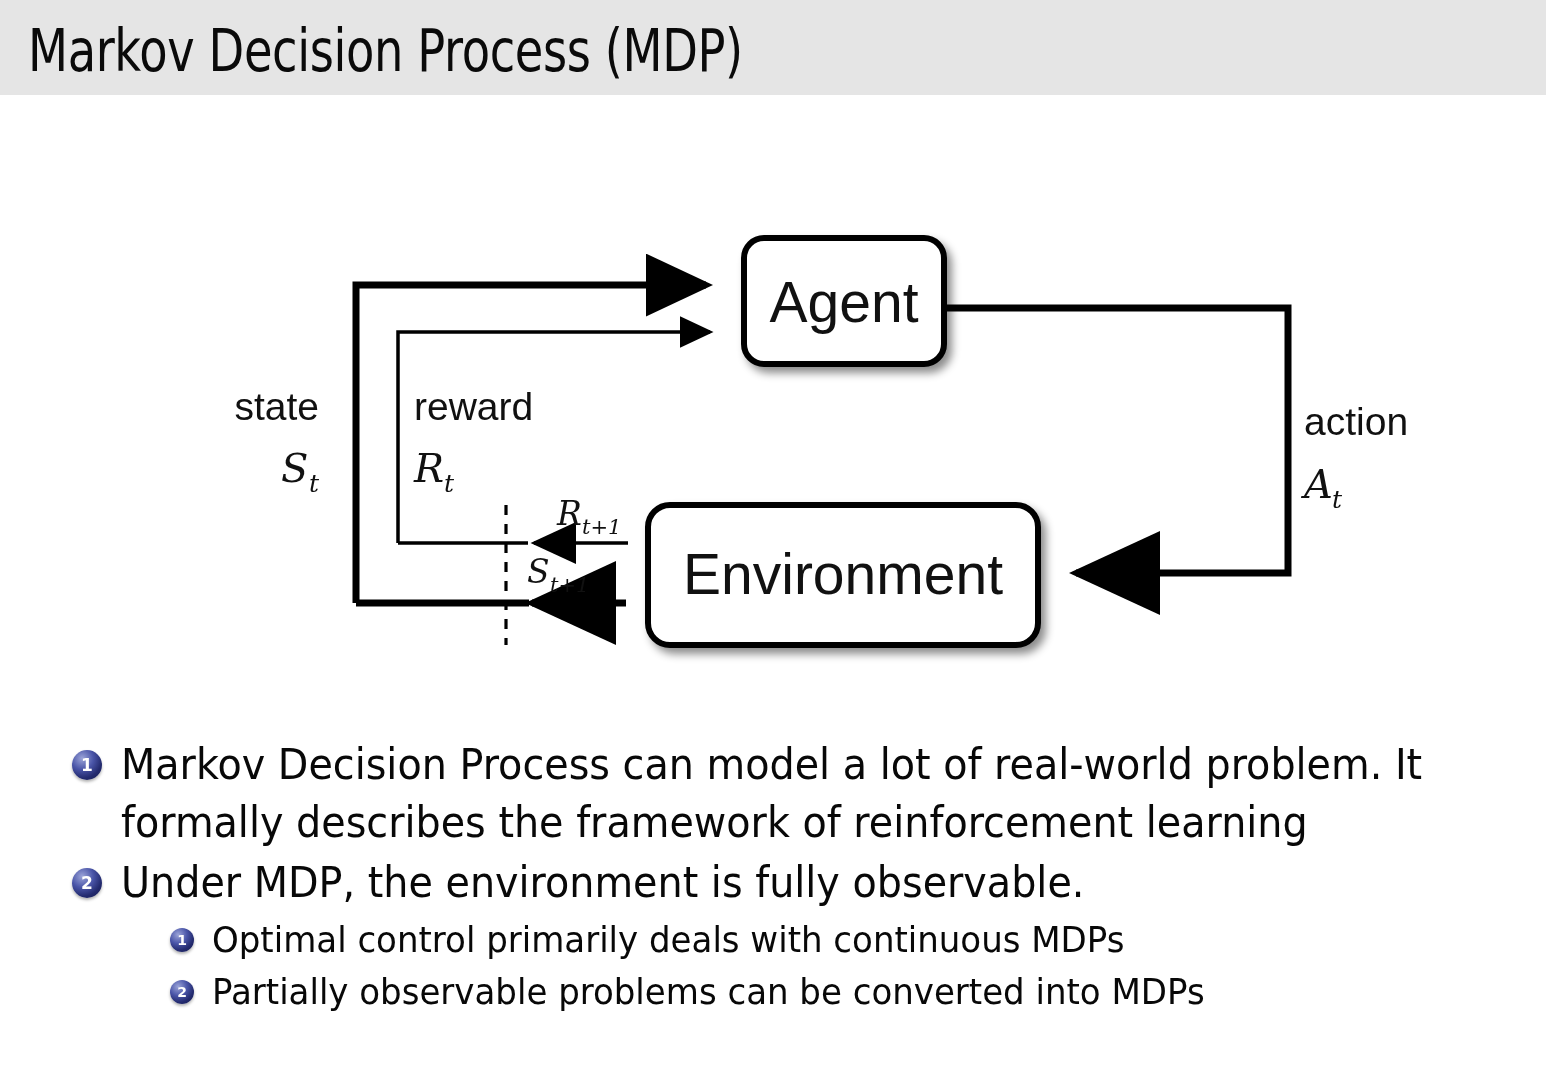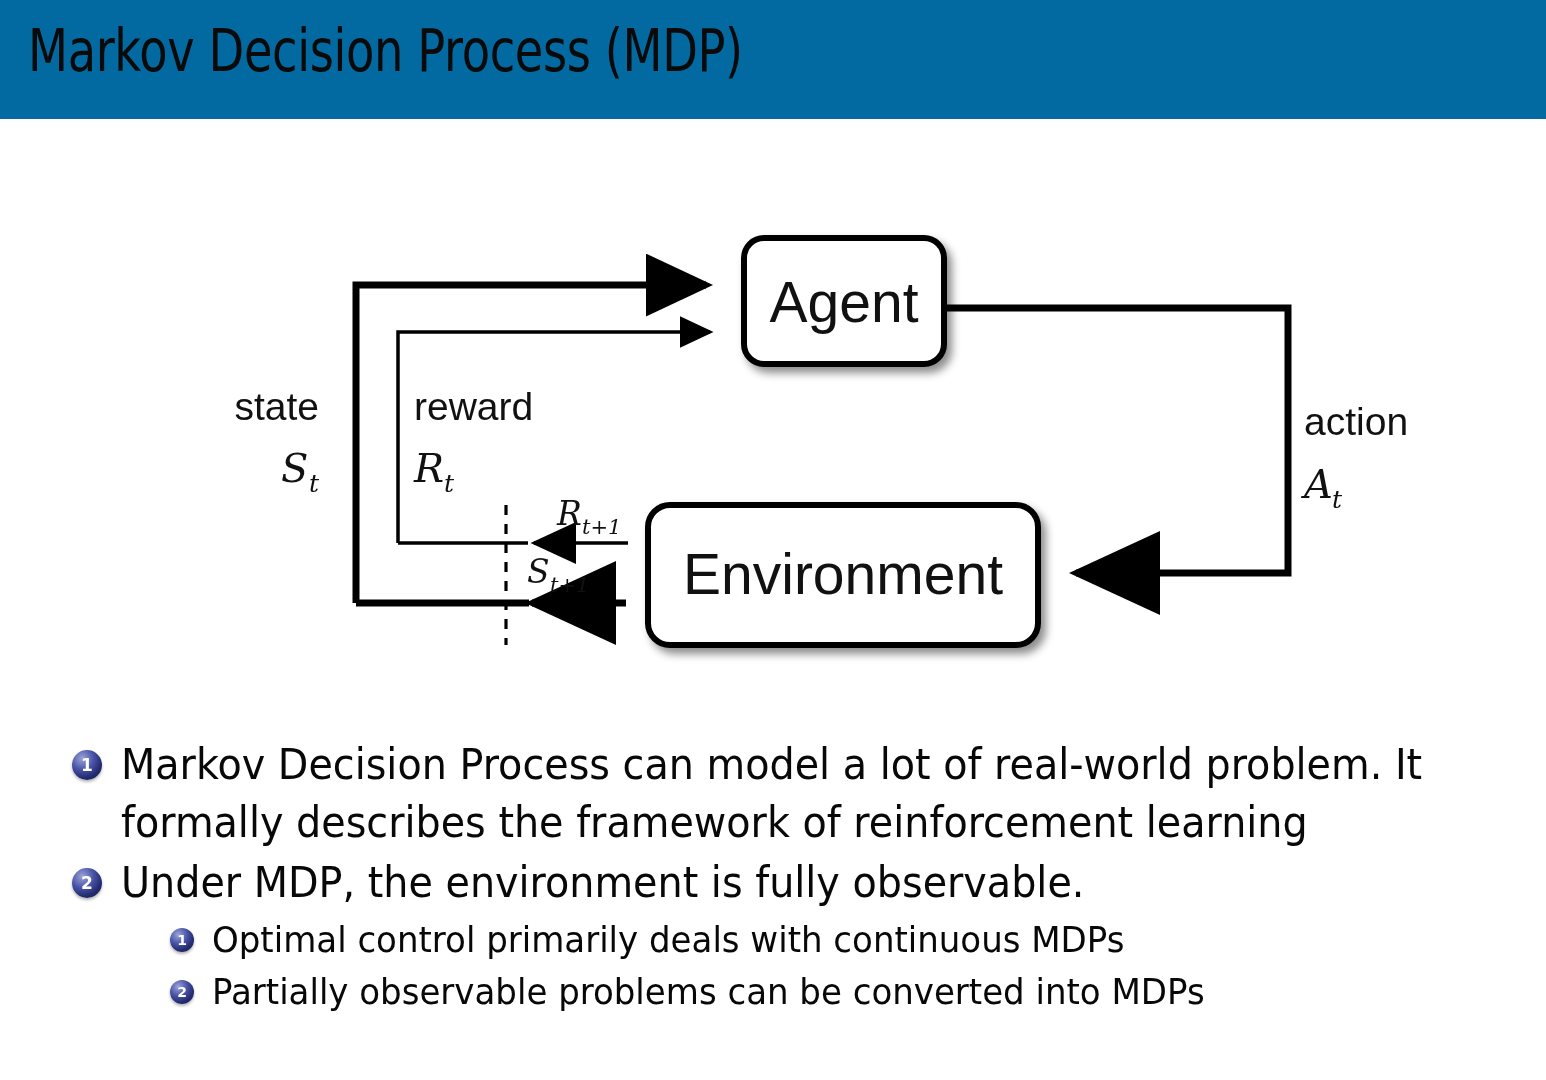--- a/index.html
+++ b/index.html
@@ -14,22 +14,22 @@
     overflow: hidden;
     font-family: "DejaVu Sans", sans-serif;
     color: #000000;
   }
 
   
   #title-bar {
     position: absolute;
     left: 0; top: 0;
     width: 1546px;
-    height: 119px;
-    background: #0369a1;
+    height: 95px;
+    background: #e5e5e5;
   }
   #title-text {
     position: absolute;
     left: 28px;
     top: 14px;
     font-family: "DejaVu Sans", sans-serif;
     font-size: 58px;
     line-height: 74px;
     letter-spacing: -0.5px;
     color: #0a0a0a;

